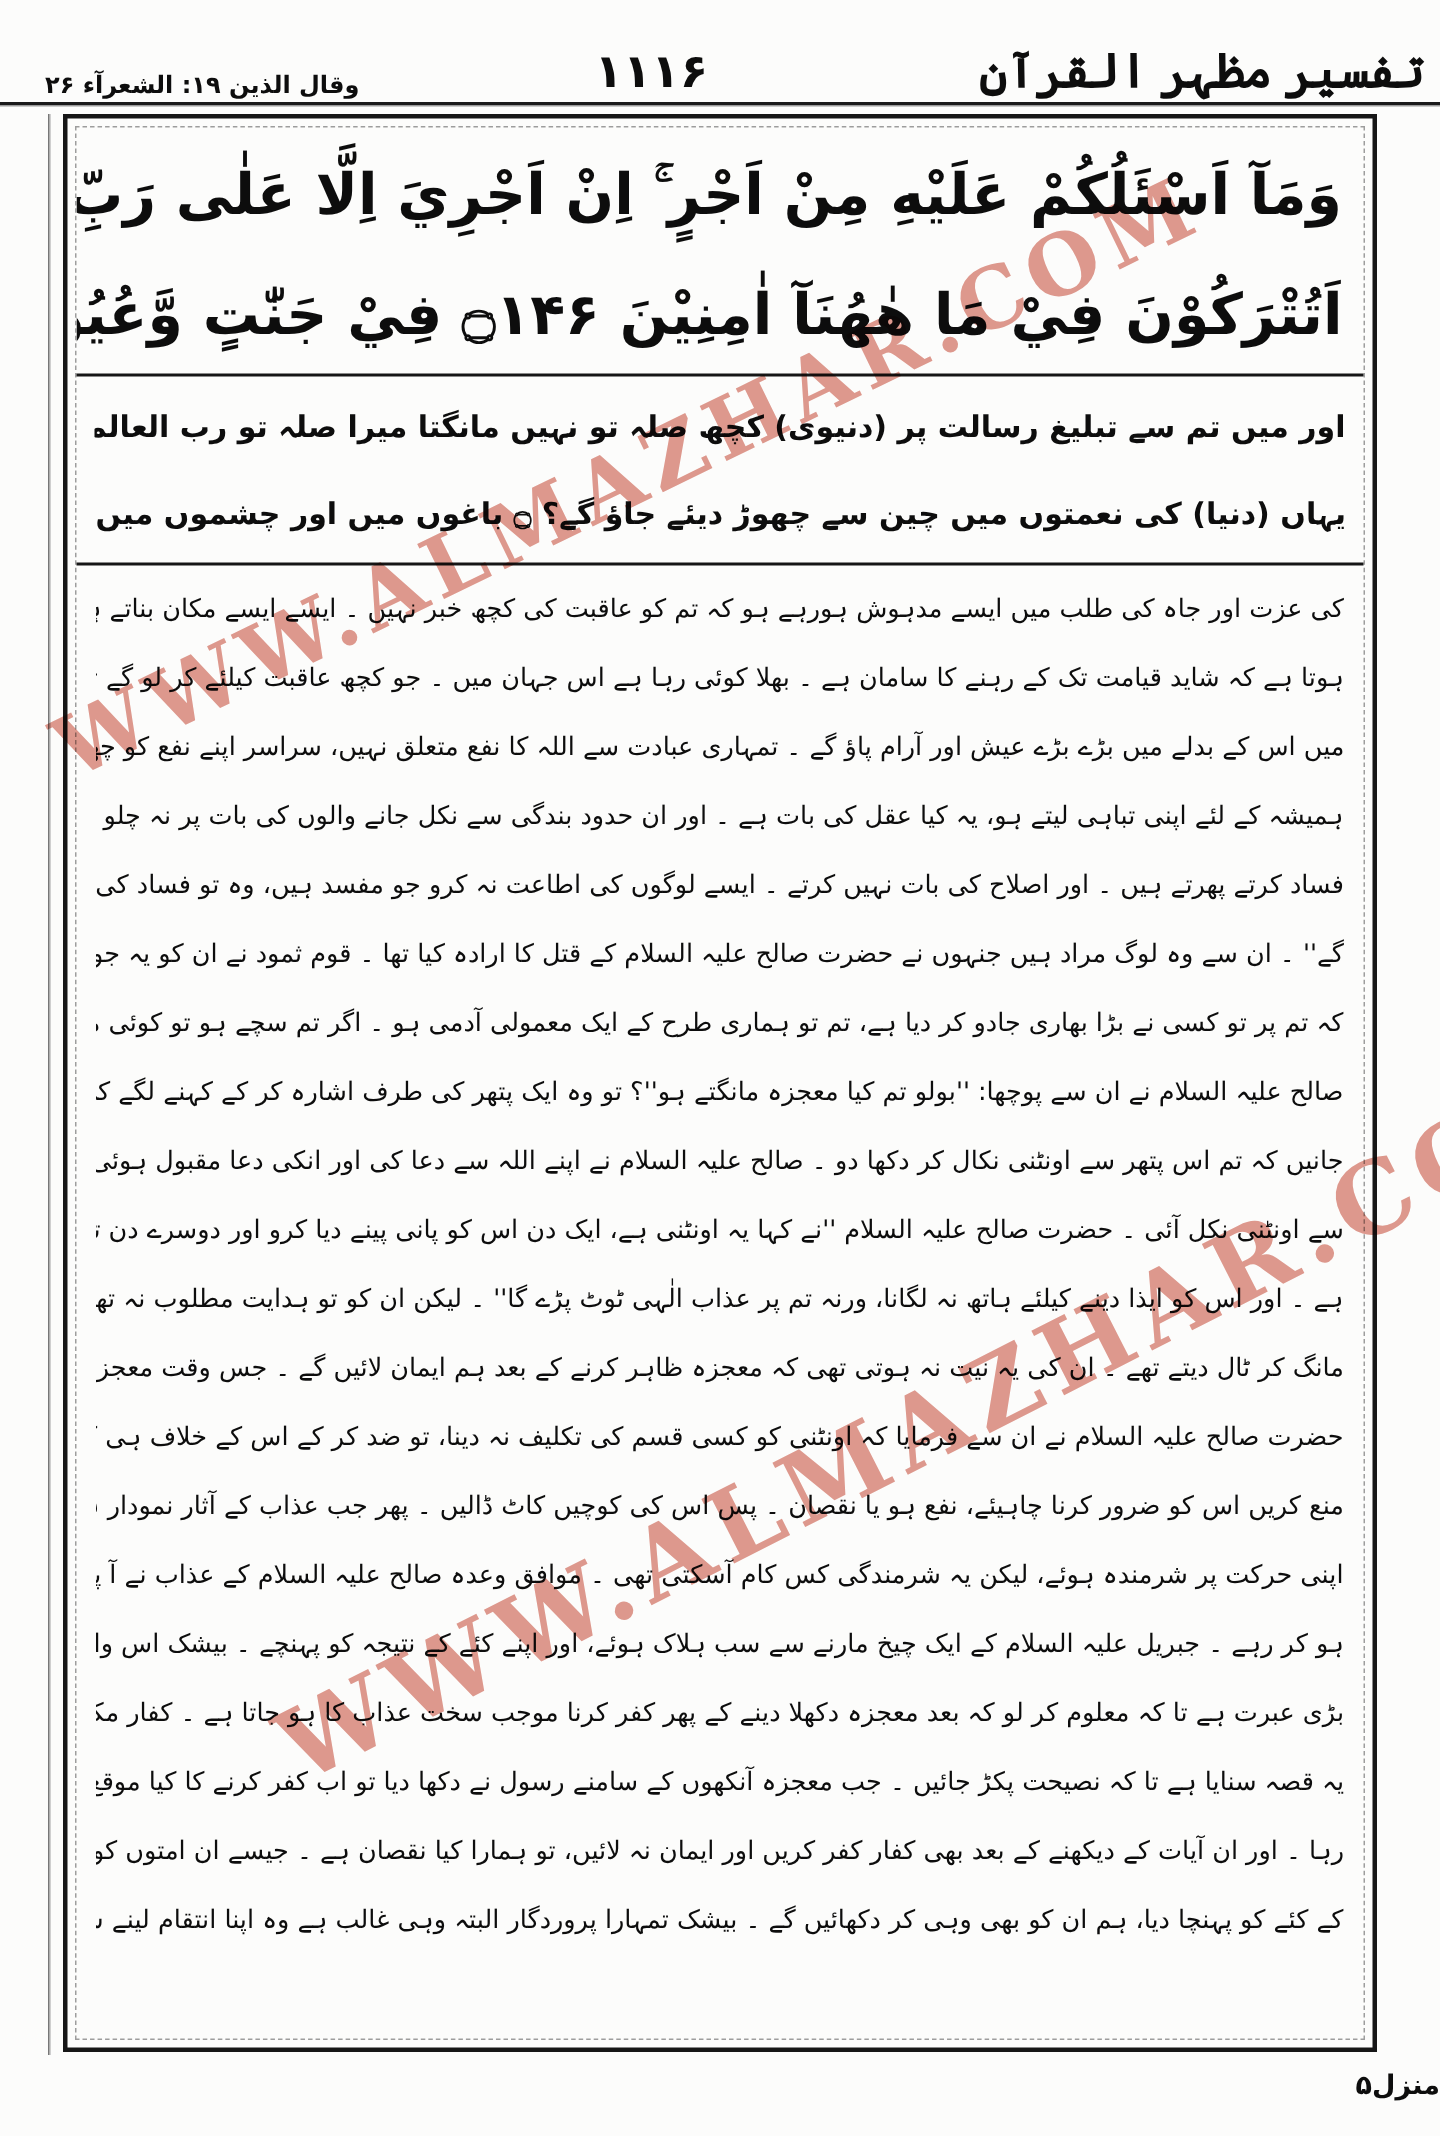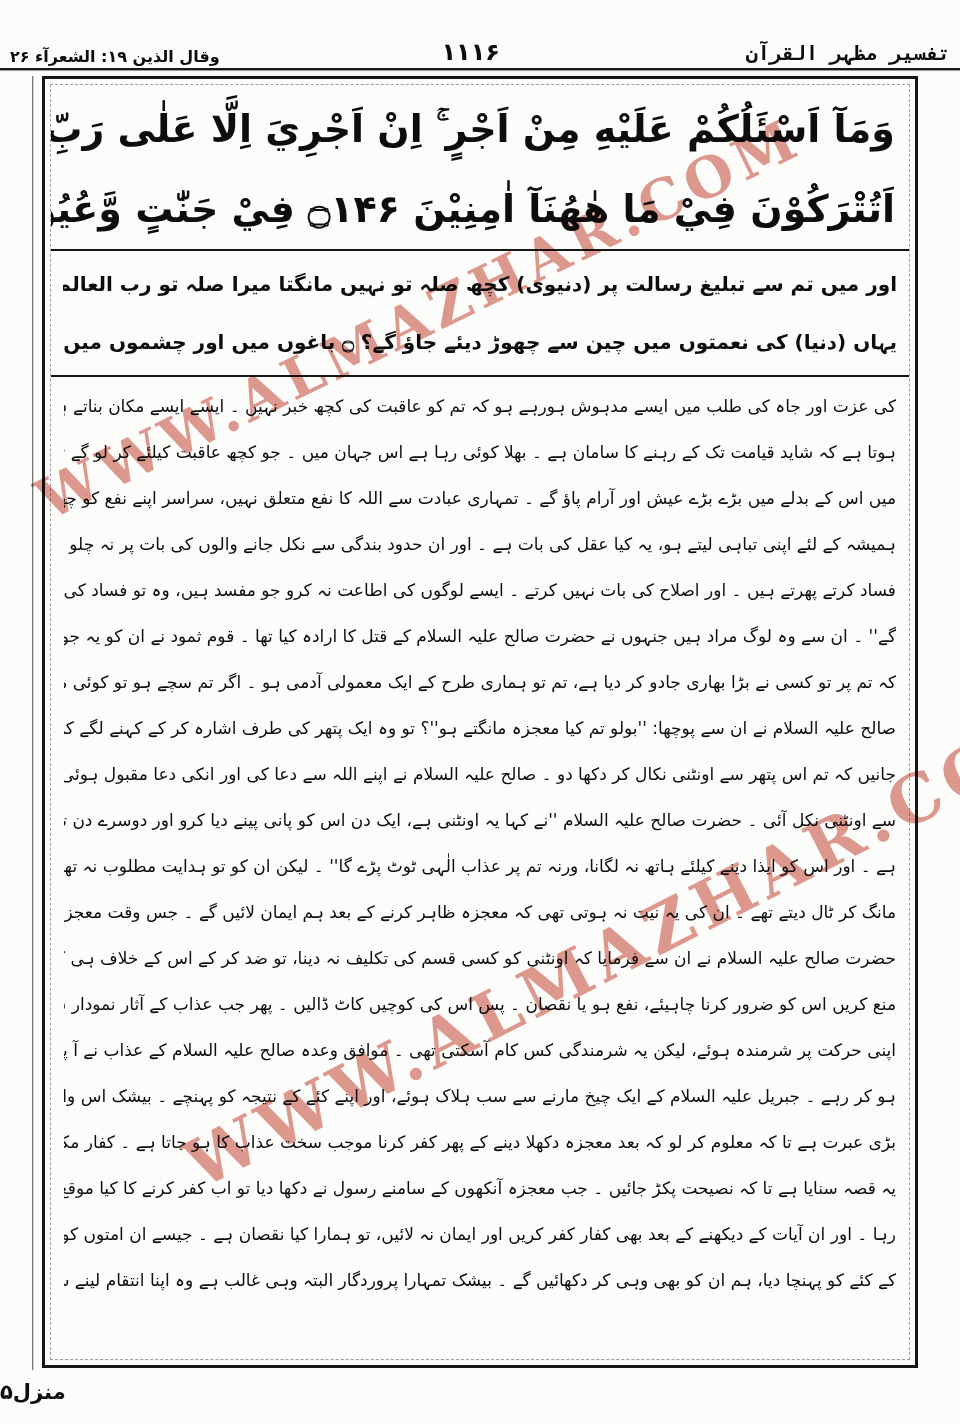--- a/index.html
+++ b/index.html
@@ -28,23 +28,23 @@
          transform:rotate(-26deg); transform-origin:left center; }
   .wm2 { left:190px; top:1130px; font-size:66px; letter-spacing:7px;
          transform:rotate(-27deg); transform-origin:left center; }
 
   
   .header {
     position:absolute; top:28px; left:0; right:0;
     height:38px; padding:0 10px;
     display:flex; align-items:flex-end; justify-content:space-between;
   }
-  .hdr-ref   { font-size:16px; font-weight:bold; }
-  .hdr-page  { font-size:24px; font-weight:bold; letter-spacing:2px; }
-  .hdr-title { font-size:20px; font-weight:bold; font-family:Liberation Mono, monospace;margin-left:24px; }
+  .hdr-ref   { font-size:16px; font-weight:bold;margin-left:20px; }
+  .hdr-page  { font-size:31px; font-weight:bold; letter-spacing:2px; }
+  .hdr-title { font-size:32px; font-weight:bold; font-family:Liberation Serif, serif;margin-left:24px; }
   .hdr-rule {
     position:absolute; top:68px; left:0; right:0; height:3px;
     border-top:2px solid #1a1a1a; border-bottom:1px solid #9a9a9a;
   }
   .spine-line { position:absolute; left:32px; top:76px; bottom:54px; width:2px;
                 border-left:1px solid #777; border-right:1px solid #cfcfcf; }
 
   
   .outer-box {
     position:absolute; top:76px; left:42px; width:876px; height:1292px;
@@ -82,21 +82,21 @@
   .body-line {
     font-size:17px; line-height:46px;
     text-align:justify; text-align-last:justify;
     white-space:nowrap; overflow:hidden;
   }
   .body-line:last-child { text-align-last:right; }
 
   
   .footer {
     position:absolute; left:0; right:0; top:1380px;
-    text-align:left; font-size:21px; font-weight:bold;
+    text-align:right; font-size:18px; font-weight:bold;
   }
 </style>
 </head>
 <body>
 
 <div class="page">
 
   <div class="watermark wm1" style="color: rgb(224, 154, 143);">WWW.ALMAZHAR.COM</div>
   <div class="watermark wm2" style="color: rgb(224, 154, 143);">WWW.ALMAZHAR.COM</div>
 

